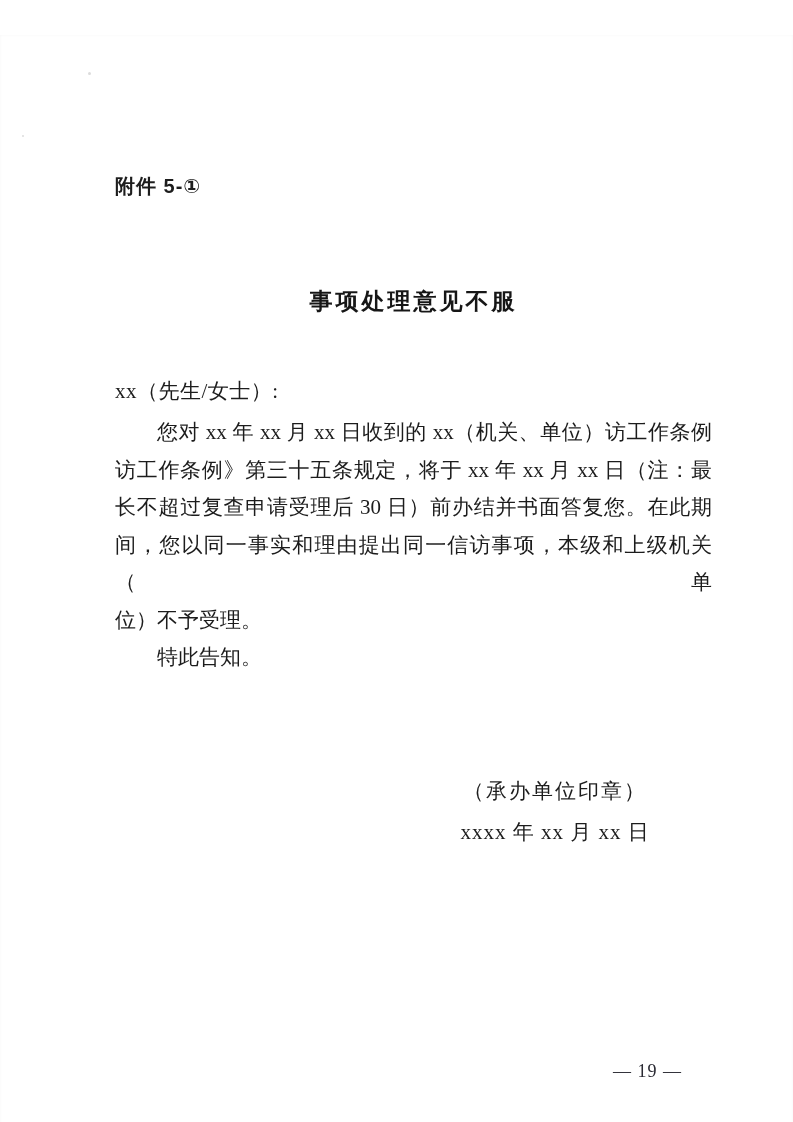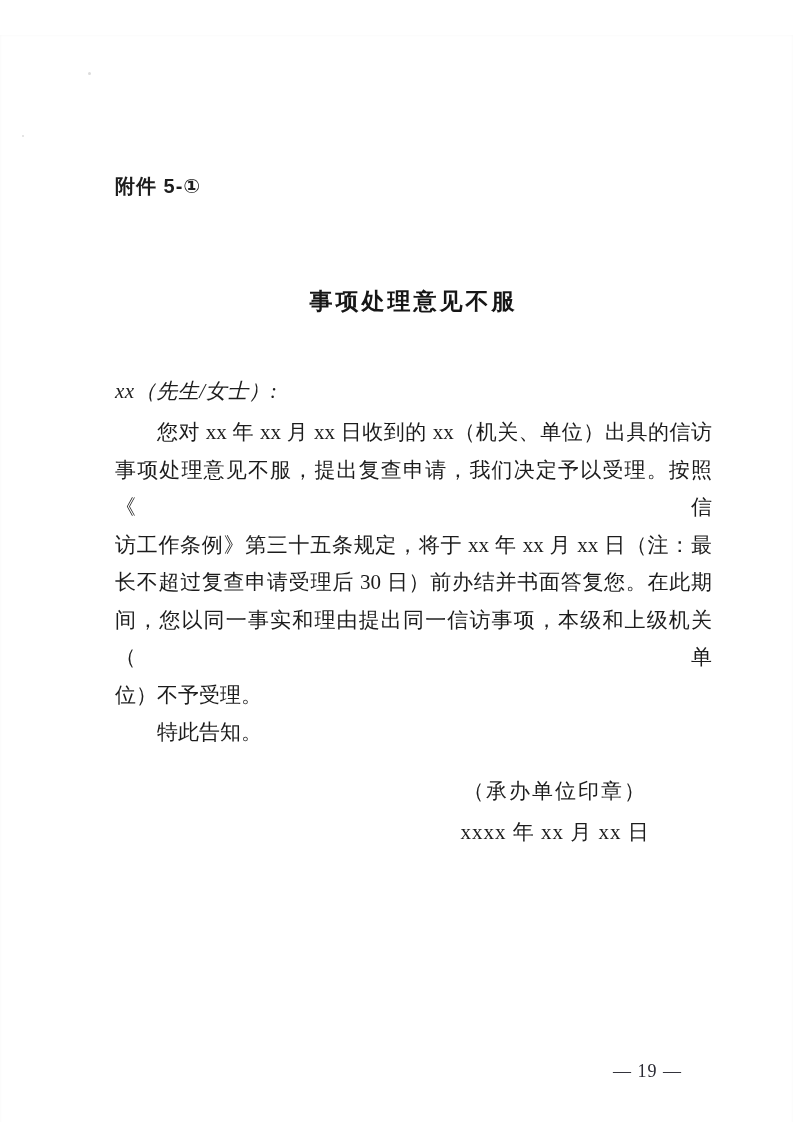--- a/index.html
+++ b/index.html
@@ -35,21 +35,20 @@
     font-size: 23px;
     letter-spacing: 3px;
     color: #161616;
   }
   .salutation {
     position: absolute;
     left: 115px;
     top: 342px;
     font-size: 21px;
     letter-spacing: 0.5px;
-    font-style: italic;
   }
   .body-block {
     position: absolute;
     left: 115px;
     top: 379px;
     width: 597px;
     font-size: 21px;
     line-height: 37.5px;
     color: #1c1c1c;
   }
@@ -93,22 +92,21 @@
   <span class="speck speck-a"></span>
   <span class="speck speck-b"></span>
 
   <div class="attachment-label">附件 5-①</div>
 
   <h1 class="doc-title">事项处理意见不服</h1>
 
   <div class="salutation">xx（先生/女士）:</div>
 
   <div class="body-block">
-    <span class="body-line just indent">您对 xx 年 xx 月 xx 日收到的 xx（机关、单位）出具的信访</span>
-    <span class="body-line just">事项处理意见不服，提出复查申请，我们决定予以受理。按照《信</span>
+    <span class="body-line just indent">您对 xx 年 xx 月 xx 日收到的 xx（机关、单位）访工作条例</span>
     <span class="body-line just">访工作条例》第三十五条规定，将于 xx 年 xx 月 xx 日（注：最</span>
     <span class="body-line just">长不超过复查申请受理后 30 日）前办结并书面答复您。在此期</span>
     <span class="body-line just">间，您以同一事实和理由提出同一信访事项，本级和上级机关（单</span>
     <span class="body-line">位）不予受理。</span>
     <span class="body-line indent">特此告知。</span>
   </div>
 
   <div class="signature-block">
     <div class="signature-stamp">（承办单位印章）</div>
     <div class="signature-date">xxxx 年 xx 月 xx 日</div>

